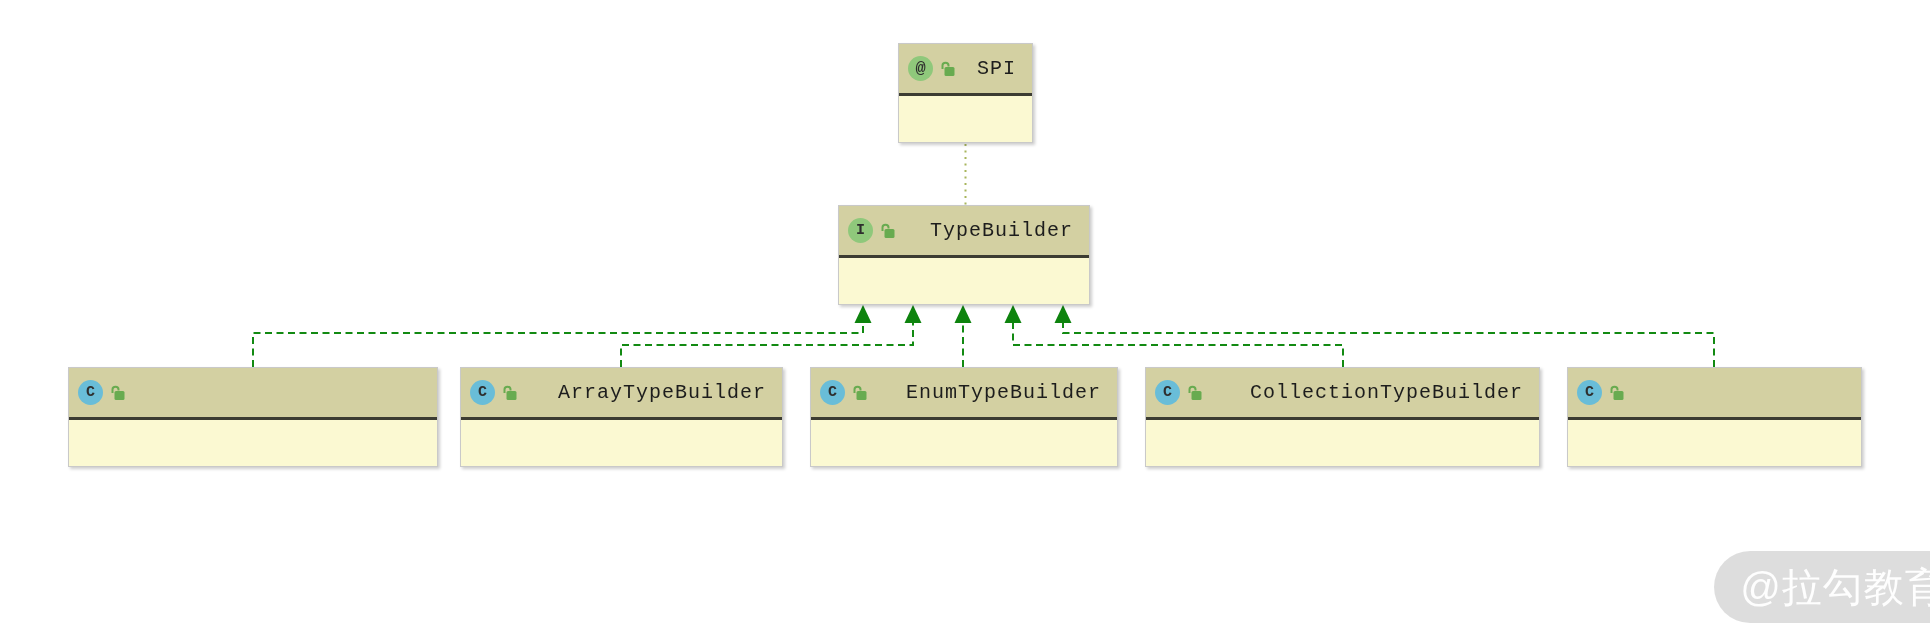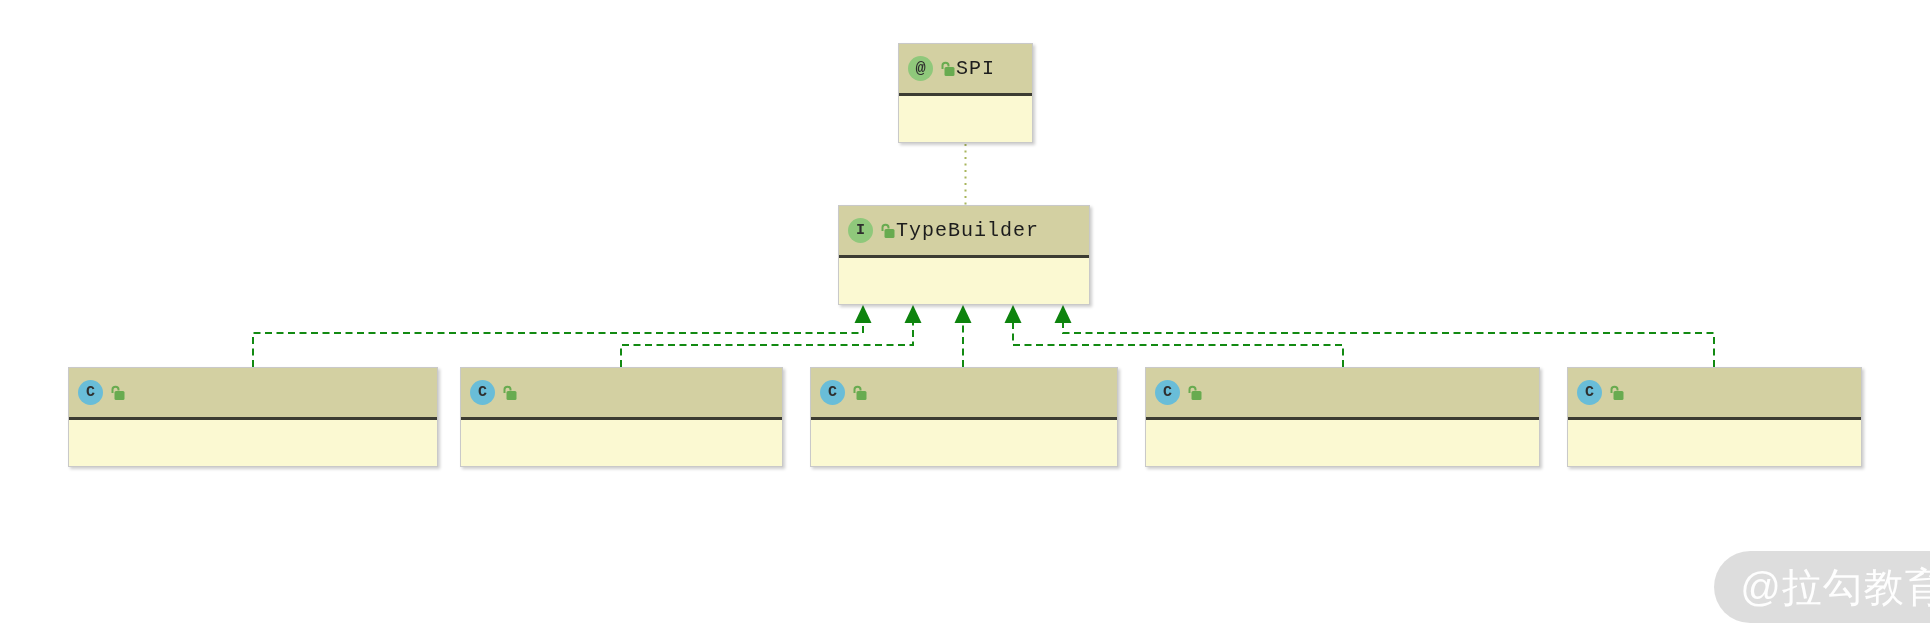--- a/index.html
+++ b/index.html
@@ -17,21 +17,21 @@
           box-shadow:2px 2px 3px rgba(0,0,0,0.20); box-sizing:border-box; }
   .hdr  { height:52px; background:#d3d0a2; border-bottom:3px solid #3c3c32;
           display:flex; align-items:center; padding:0 10px 0 9px; box-sizing:border-box; }
   .badge{ width:25px; height:25px; border-radius:50%; flex:0 0 auto;
           display:flex; align-items:center; justify-content:center;
           font-family:"Liberation Mono", monospace; font-weight:bold; font-size:15px; color:#2e2e2e; }
   .badge.cls { background:#69bdd8; }
   .badge.itf { background:#8fc87b; }
   .badge.ann { background:#8fc87b; font-size:17px; }
   .lock { margin-left:7px; flex:0 0 auto; display:flex; }
-  .label{ flex:1 1 auto; text-align:left; font-size:20px; color:#1d1d1d;
+  .label{ flex:1 1 auto; text-align:right; font-size:20px; color:#1d1d1d;
           letter-spacing:1px; white-space:nowrap; padding-right:6px; }
   .compartment { height:46px; background:#fbf9d2; }
 
   
   .watermark { position:absolute; left:1714px; top:527px; width:258px; height:72px;
                border-radius:36px; background:rgba(0,0,0,0.135);
                color:rgba(255,255,255,0.95); display:flex; align-items:center; justify-content:center;
                font-family:"Liberation Sans", sans-serif; font-size:40px; letter-spacing:1px;margin-top:24px; }
 </style>
 </head>
@@ -108,46 +108,49 @@
 
   <div class="node" style="left:460px; top:367px; width:323px;">
     <div class="hdr">
       <span class="badge cls">C</span>
       <span class="lock">
         <svg width="16" height="16" viewBox="0 0 16 16">
             <path d="M2.5 8 V4.5 Q2.5 1.8 5.5 1.8 Q8.5 1.8 8.5 4.5 V5.6" fill="none" stroke="#68ab50" stroke-width="2"></path>
             <rect x="4.5" y="6" width="10" height="9" rx="1.5" fill="#68ab50"></rect>
           </svg>
       </span>
+      <span class="label">ArrayTypeBuilder</span>
     </div>
     <div class="compartment"></div>
   </div>
 
   <div class="node" style="left:810px; top:367px; width:308px;">
     <div class="hdr">
       <span class="badge cls">C</span>
       <span class="lock">
         <svg width="16" height="16" viewBox="0 0 16 16">
             <path d="M2.5 8 V4.5 Q2.5 1.8 5.5 1.8 Q8.5 1.8 8.5 4.5 V5.6" fill="none" stroke="#68ab50" stroke-width="2"></path>
             <rect x="4.5" y="6" width="10" height="9" rx="1.5" fill="#68ab50"></rect>
           </svg>
       </span>
+      <span class="label">EnumTypeBuilder</span>
     </div>
     <div class="compartment"></div>
   </div>
 
   <div class="node" style="left:1145px; top:367px; width:395px;">
     <div class="hdr">
       <span class="badge cls">C</span>
       <span class="lock">
         <svg width="16" height="16" viewBox="0 0 16 16">
             <path d="M2.5 8 V4.5 Q2.5 1.8 5.5 1.8 Q8.5 1.8 8.5 4.5 V5.6" fill="none" stroke="#68ab50" stroke-width="2"></path>
             <rect x="4.5" y="6" width="10" height="9" rx="1.5" fill="#68ab50"></rect>
           </svg>
       </span>
+      <span class="label">CollectionTypeBuilder</span>
     </div>
     <div class="compartment"></div>
   </div>
 
   <div class="node" style="left:1567px; top:367px; width:295px;">
     <div class="hdr">
       <span class="badge cls">C</span>
       <span class="lock">
         <svg width="16" height="16" viewBox="0 0 16 16">
             <path d="M2.5 8 V4.5 Q2.5 1.8 5.5 1.8 Q8.5 1.8 8.5 4.5 V5.6" fill="none" stroke="#68ab50" stroke-width="2"></path>

